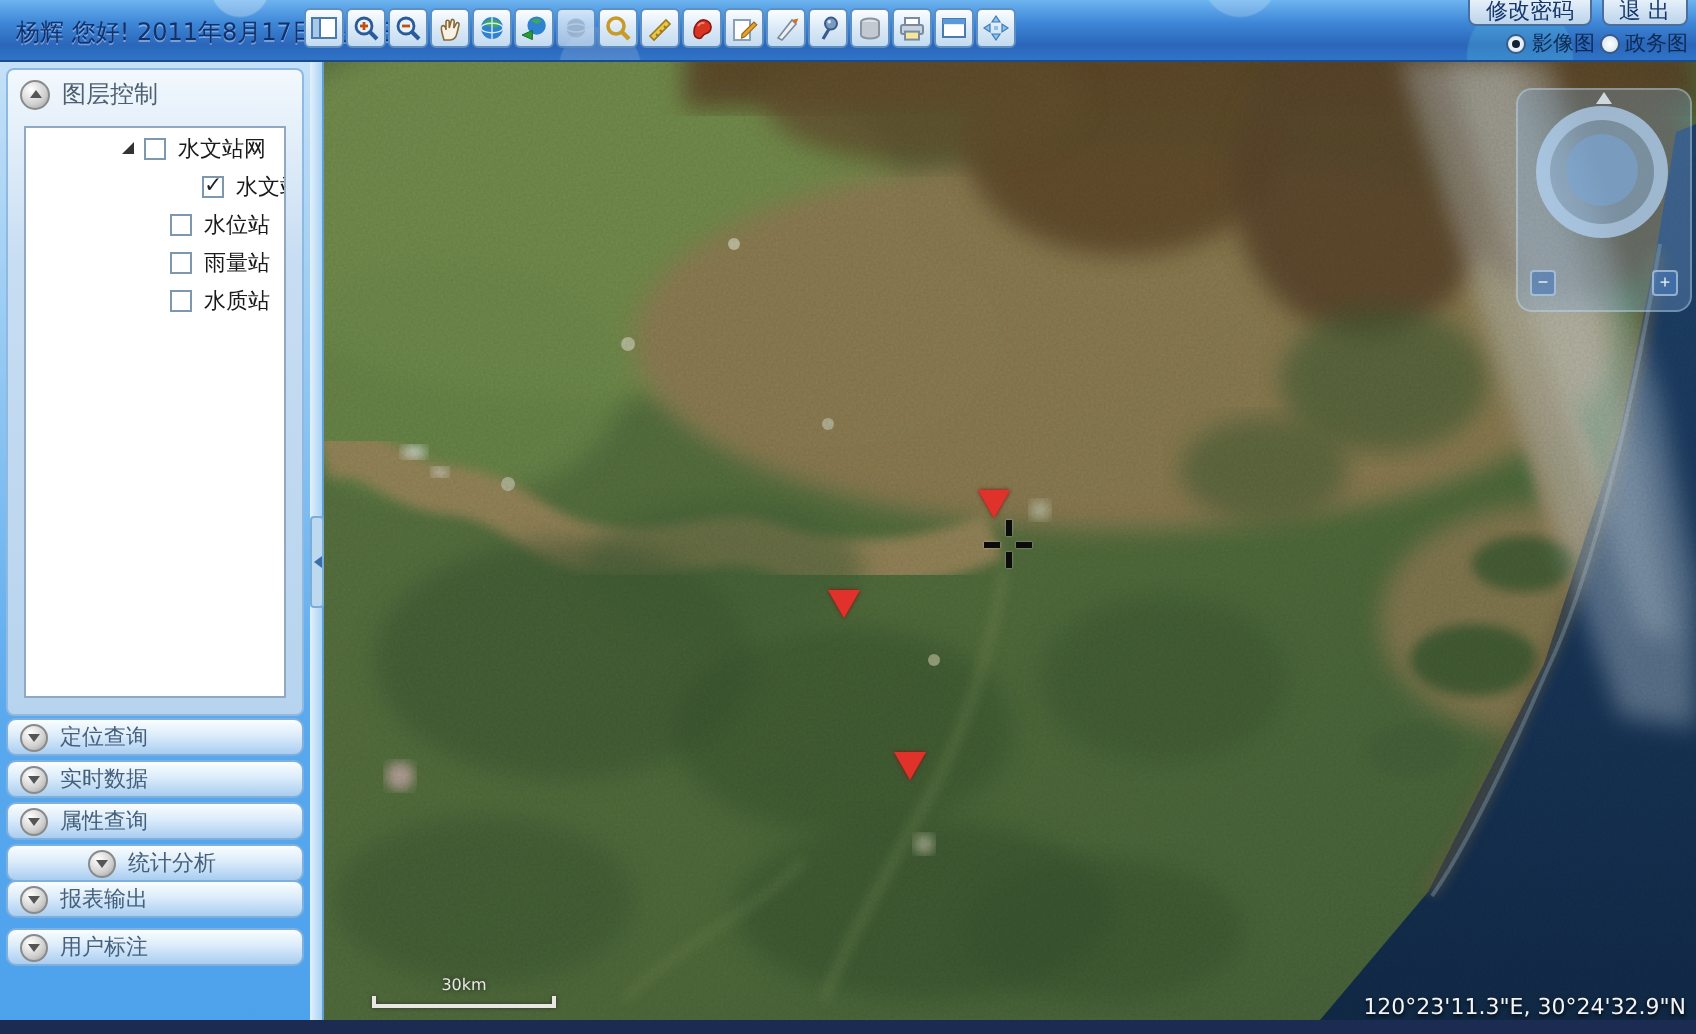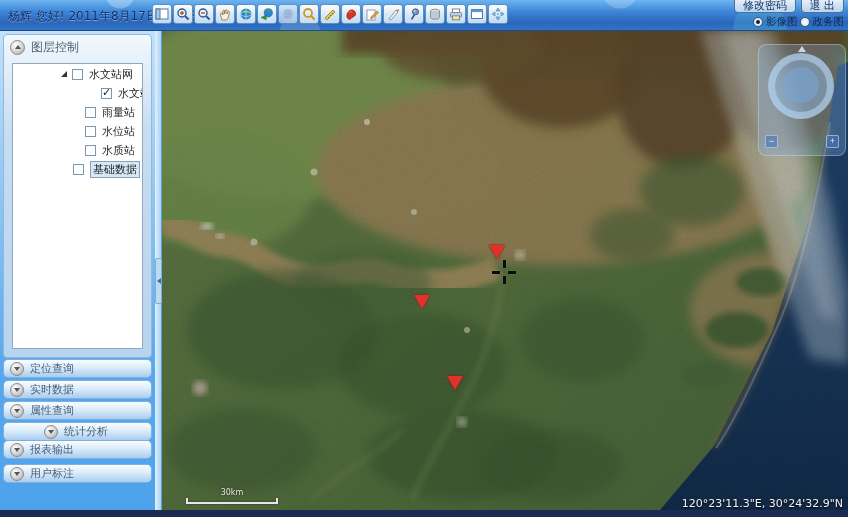--- a/index.html
+++ b/index.html
@@ -239,33 +239,29 @@
             <span class="expander"></span>
             <span class="cbox"></span>
             <span class="tree-label">水文站网</span>
           </div>
           <div class="tree-row" style="padding-left: 48px;">
             <span class="cbox checked"></span>
             <span class="tree-label">水文站</span>
           </div>
           <div class="tree-row" style="padding-left: 32px;">
             <span class="cbox"></span>
+            <span class="tree-label">水位站</span>
+          </div>
+          <div class="tree-row" style="padding-left: 32px;">
+            <span class="cbox"></span>
             <span class="tree-label">雨量站</span>
           </div>
           <div class="tree-row" style="padding-left: 32px;">
             <span class="cbox"></span>
-            <span class="tree-label">水位站</span>
-          </div>
-          <div class="tree-row" style="padding-left: 32px;">
-            <span class="cbox"></span>
             <span class="tree-label">水质站</span>
-          </div>
-          <div class="tree-row" style="padding-left: 20px;">
-            <span class="cbox"></span>
-            <span class="tree-label focused">基础数据</span>
           </div>
         </div>
     </div>
     <div id="accordions">
         <div class="acc" style="top: 329px;">
           <span class="circ-ico">
             <span class="chev-dn"></span>
           </span>
           <span>定位查询</span>
         </div>

